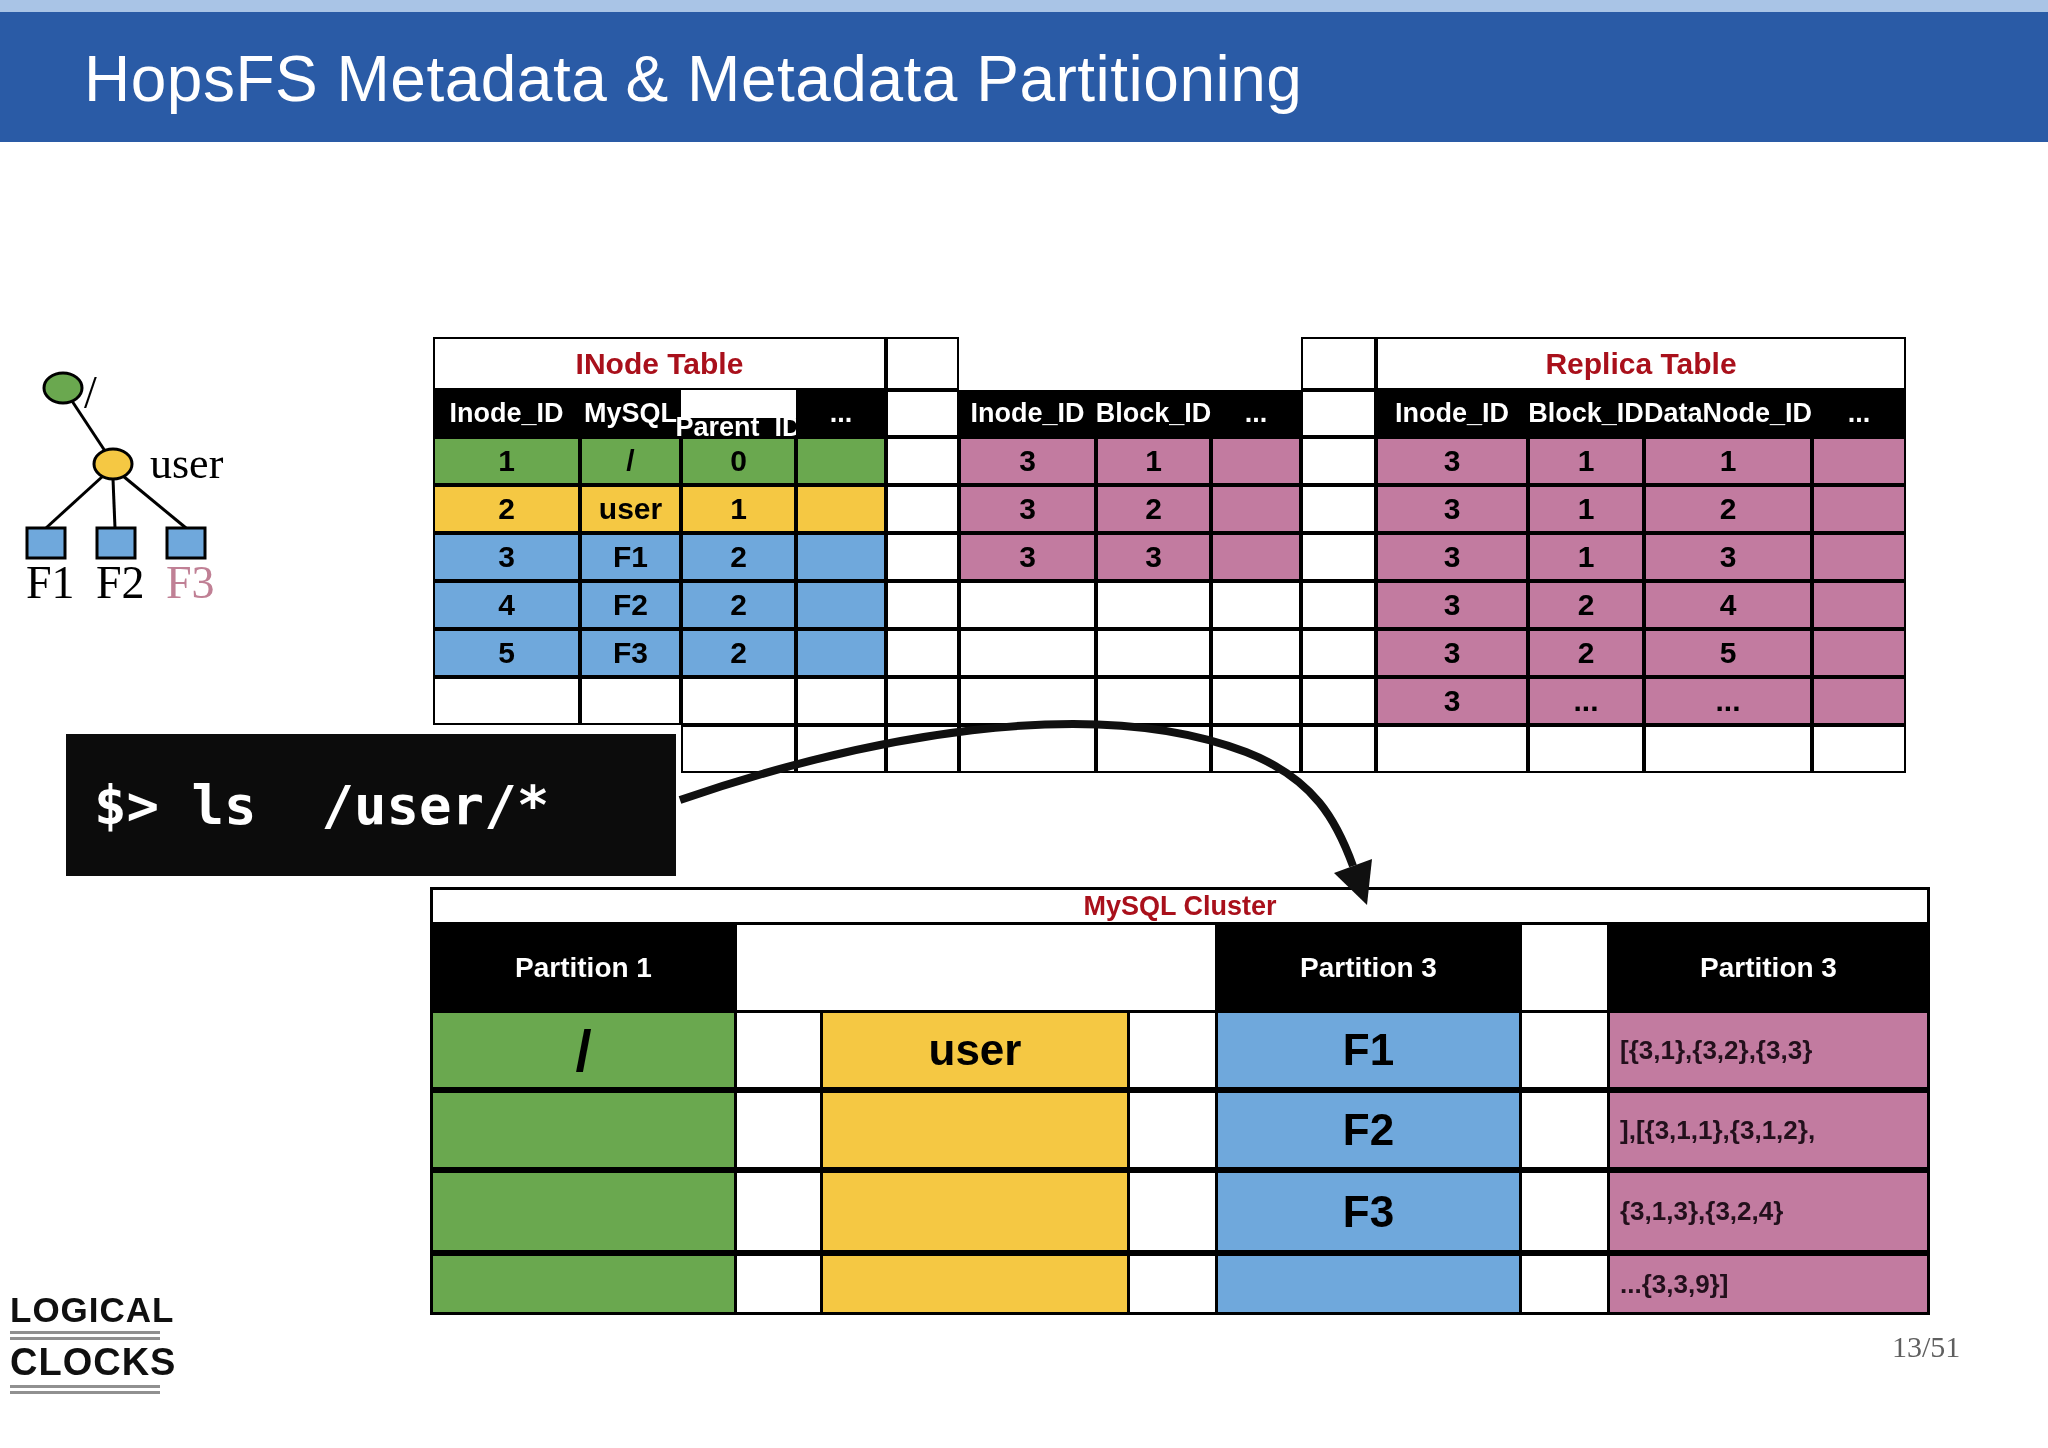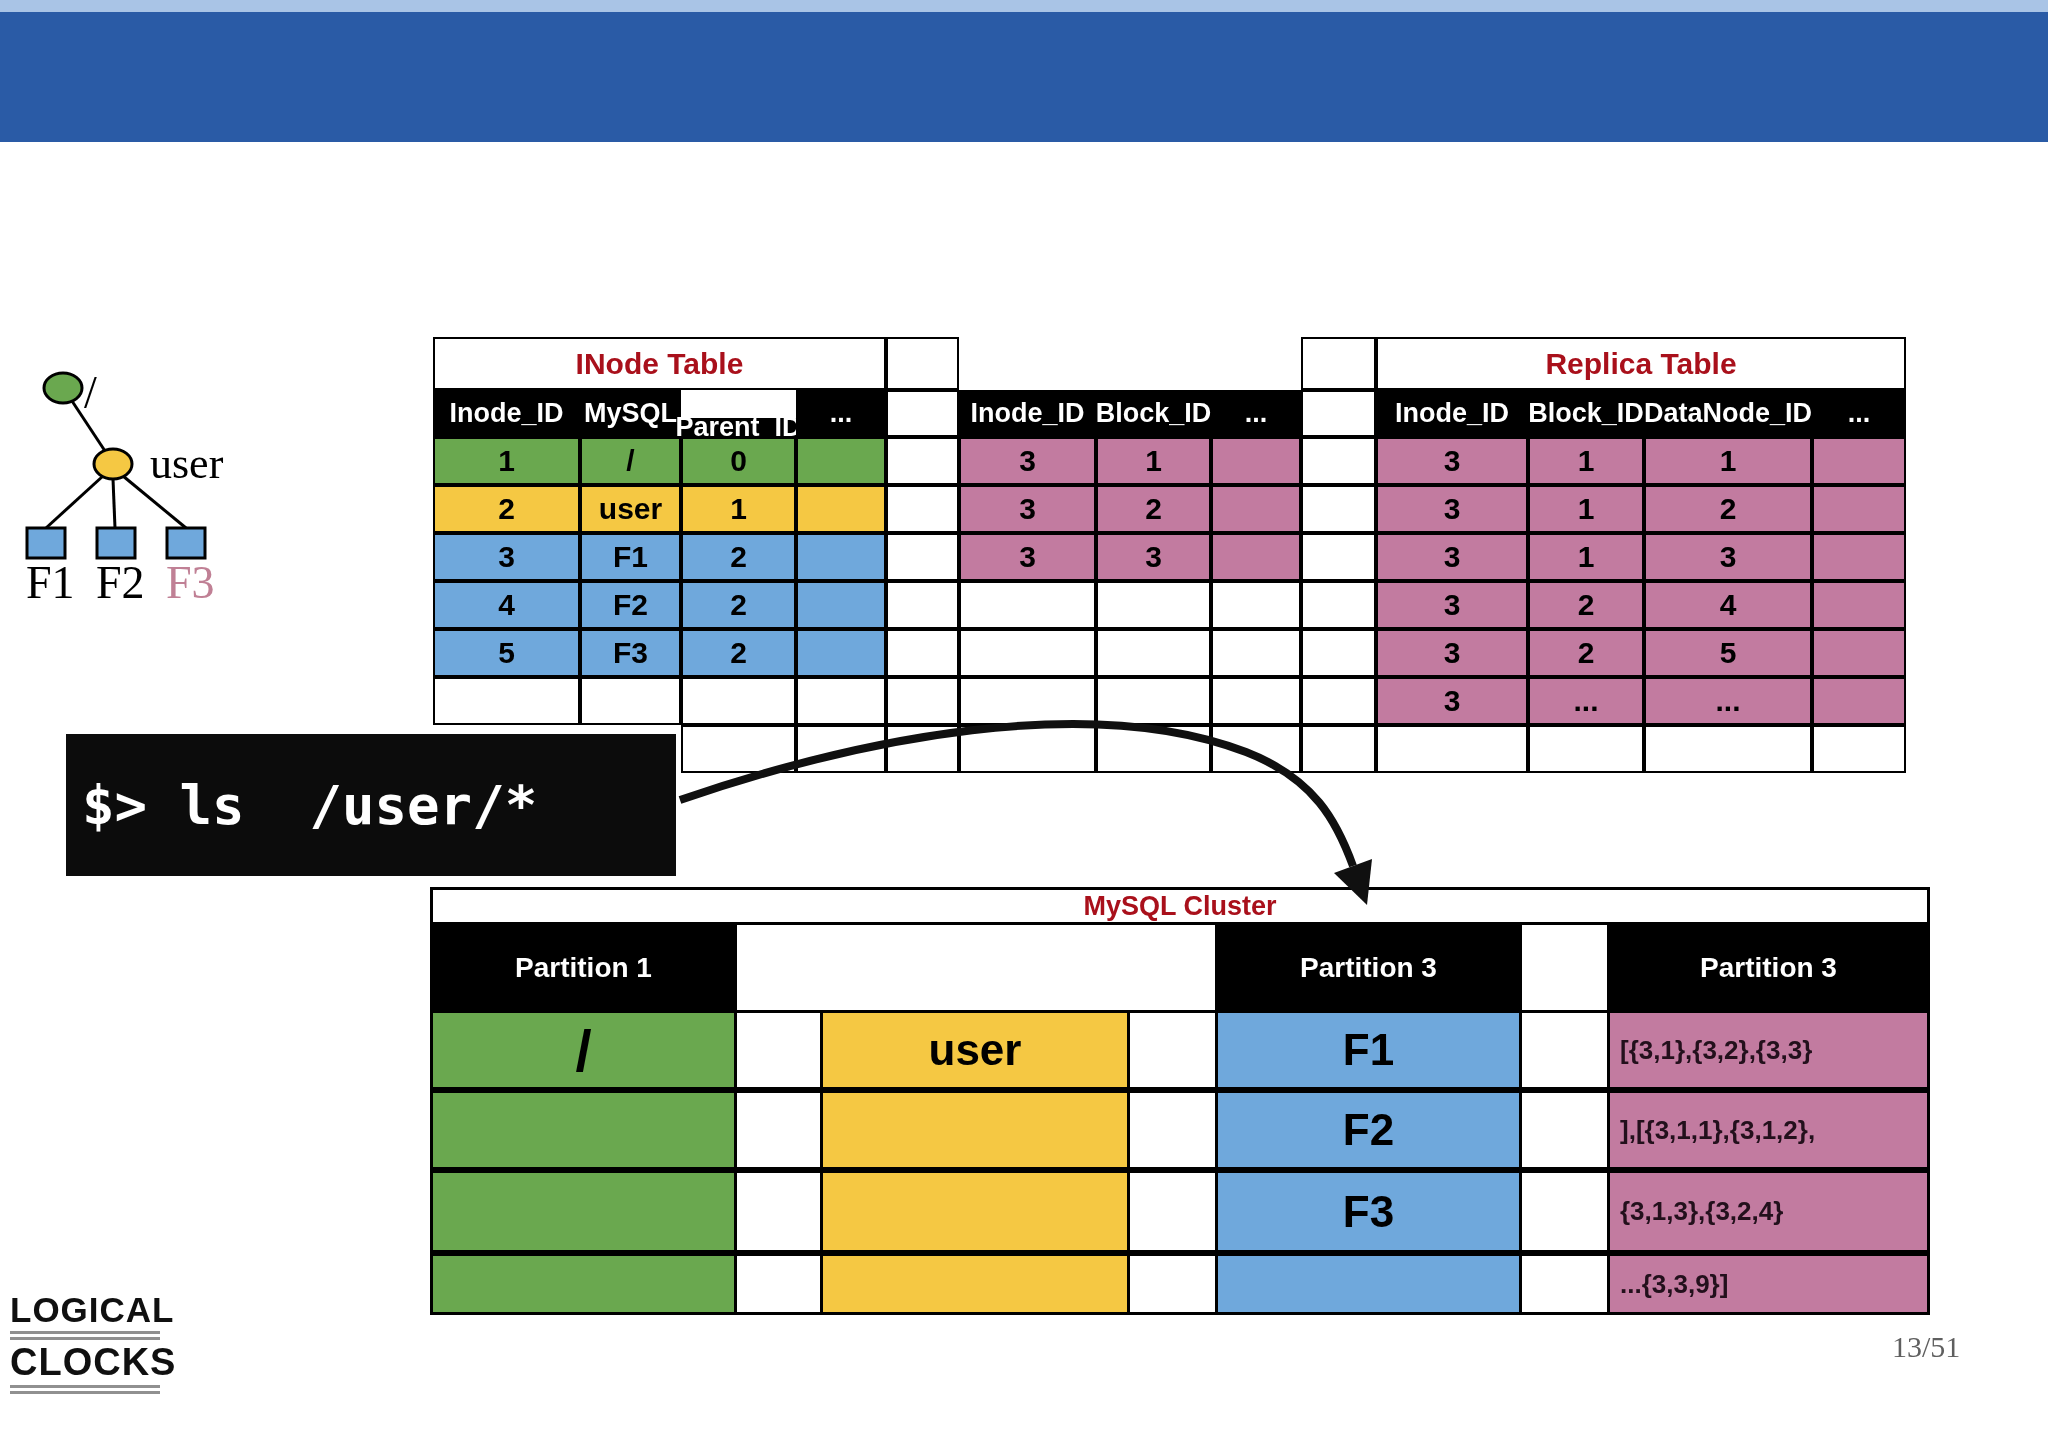--- a/index.html
+++ b/index.html
@@ -26,21 +26,21 @@
   .c-green{background:#6aa84f;}
   .c-yellow{background:#f5c843;}
   .c-blue{background:#6fa8dc;}
   .c-pink{background:#c27ba0;}
   .c-white{background:#fff;}
 
   
   .terminal{position:absolute;left:66px;top:734px;width:610px;height:142px;background:#0c0c0c;
             display:flex;align-items:center;z-index:3;}
   .terminal-text{font-family:"DejaVu Sans Mono",monospace;font-weight:bold;font-size:54px;
-                 color:#fff;padding-left:16px;white-space:pre;}
+                 color:#fff;padding-left:28px;white-space:pre;}
 
   
   .arrow-layer{position:absolute;left:0;top:0;z-index:4;pointer-events:none;}
 
   
   .mysql-grid{position:absolute;left:430px;top:887px;z-index:2;display:grid;
     grid-template-columns:307px 83px 310px 85px 307px 85px 323px;
     grid-template-rows:38px 85px 80px 80px 83px 62px;}
   .mtitle{grid-row:1;grid-column:1 / -1;background:#fff;border:3px solid #000;
           display:flex;align-items:center;justify-content:center;
@@ -66,20 +66,21 @@
 
   .tree-label{font-family:"Liberation Serif",serif;}
 </style>
 </head>
 <body>
 
 <div id="slide">
 
   <div class="top-strip"></div>
   <div class="header-bar"></div>
+  <div class="slide-title">HopsFS Metadata &amp; Metadata Partitioning</div>
 
   <svg class="tree-svg" width="260" height="300" viewBox="0 0 260 300">
     <line x1="72" y1="71" x2="105" y2="121" stroke="#000" stroke-width="3"></line>
     <line x1="103" y1="146" x2="46" y2="198" stroke="#000" stroke-width="3"></line>
     <line x1="113" y1="149" x2="115" y2="198" stroke="#000" stroke-width="3"></line>
     <line x1="123" y1="146" x2="186" y2="198" stroke="#000" stroke-width="3"></line>
     <ellipse cx="63" cy="58" rx="19" ry="15" fill="#6aa84f" stroke="#000" stroke-width="3"></ellipse>
     <ellipse cx="113" cy="134" rx="19" ry="15" fill="#f5c843" stroke="#000" stroke-width="3"></ellipse>
     <rect x="27" y="198" width="38" height="30" fill="#6fa8dc" stroke="#000" stroke-width="3"></rect>
     <rect x="97" y="198" width="38" height="30" fill="#6fa8dc" stroke="#000" stroke-width="3"></rect>

